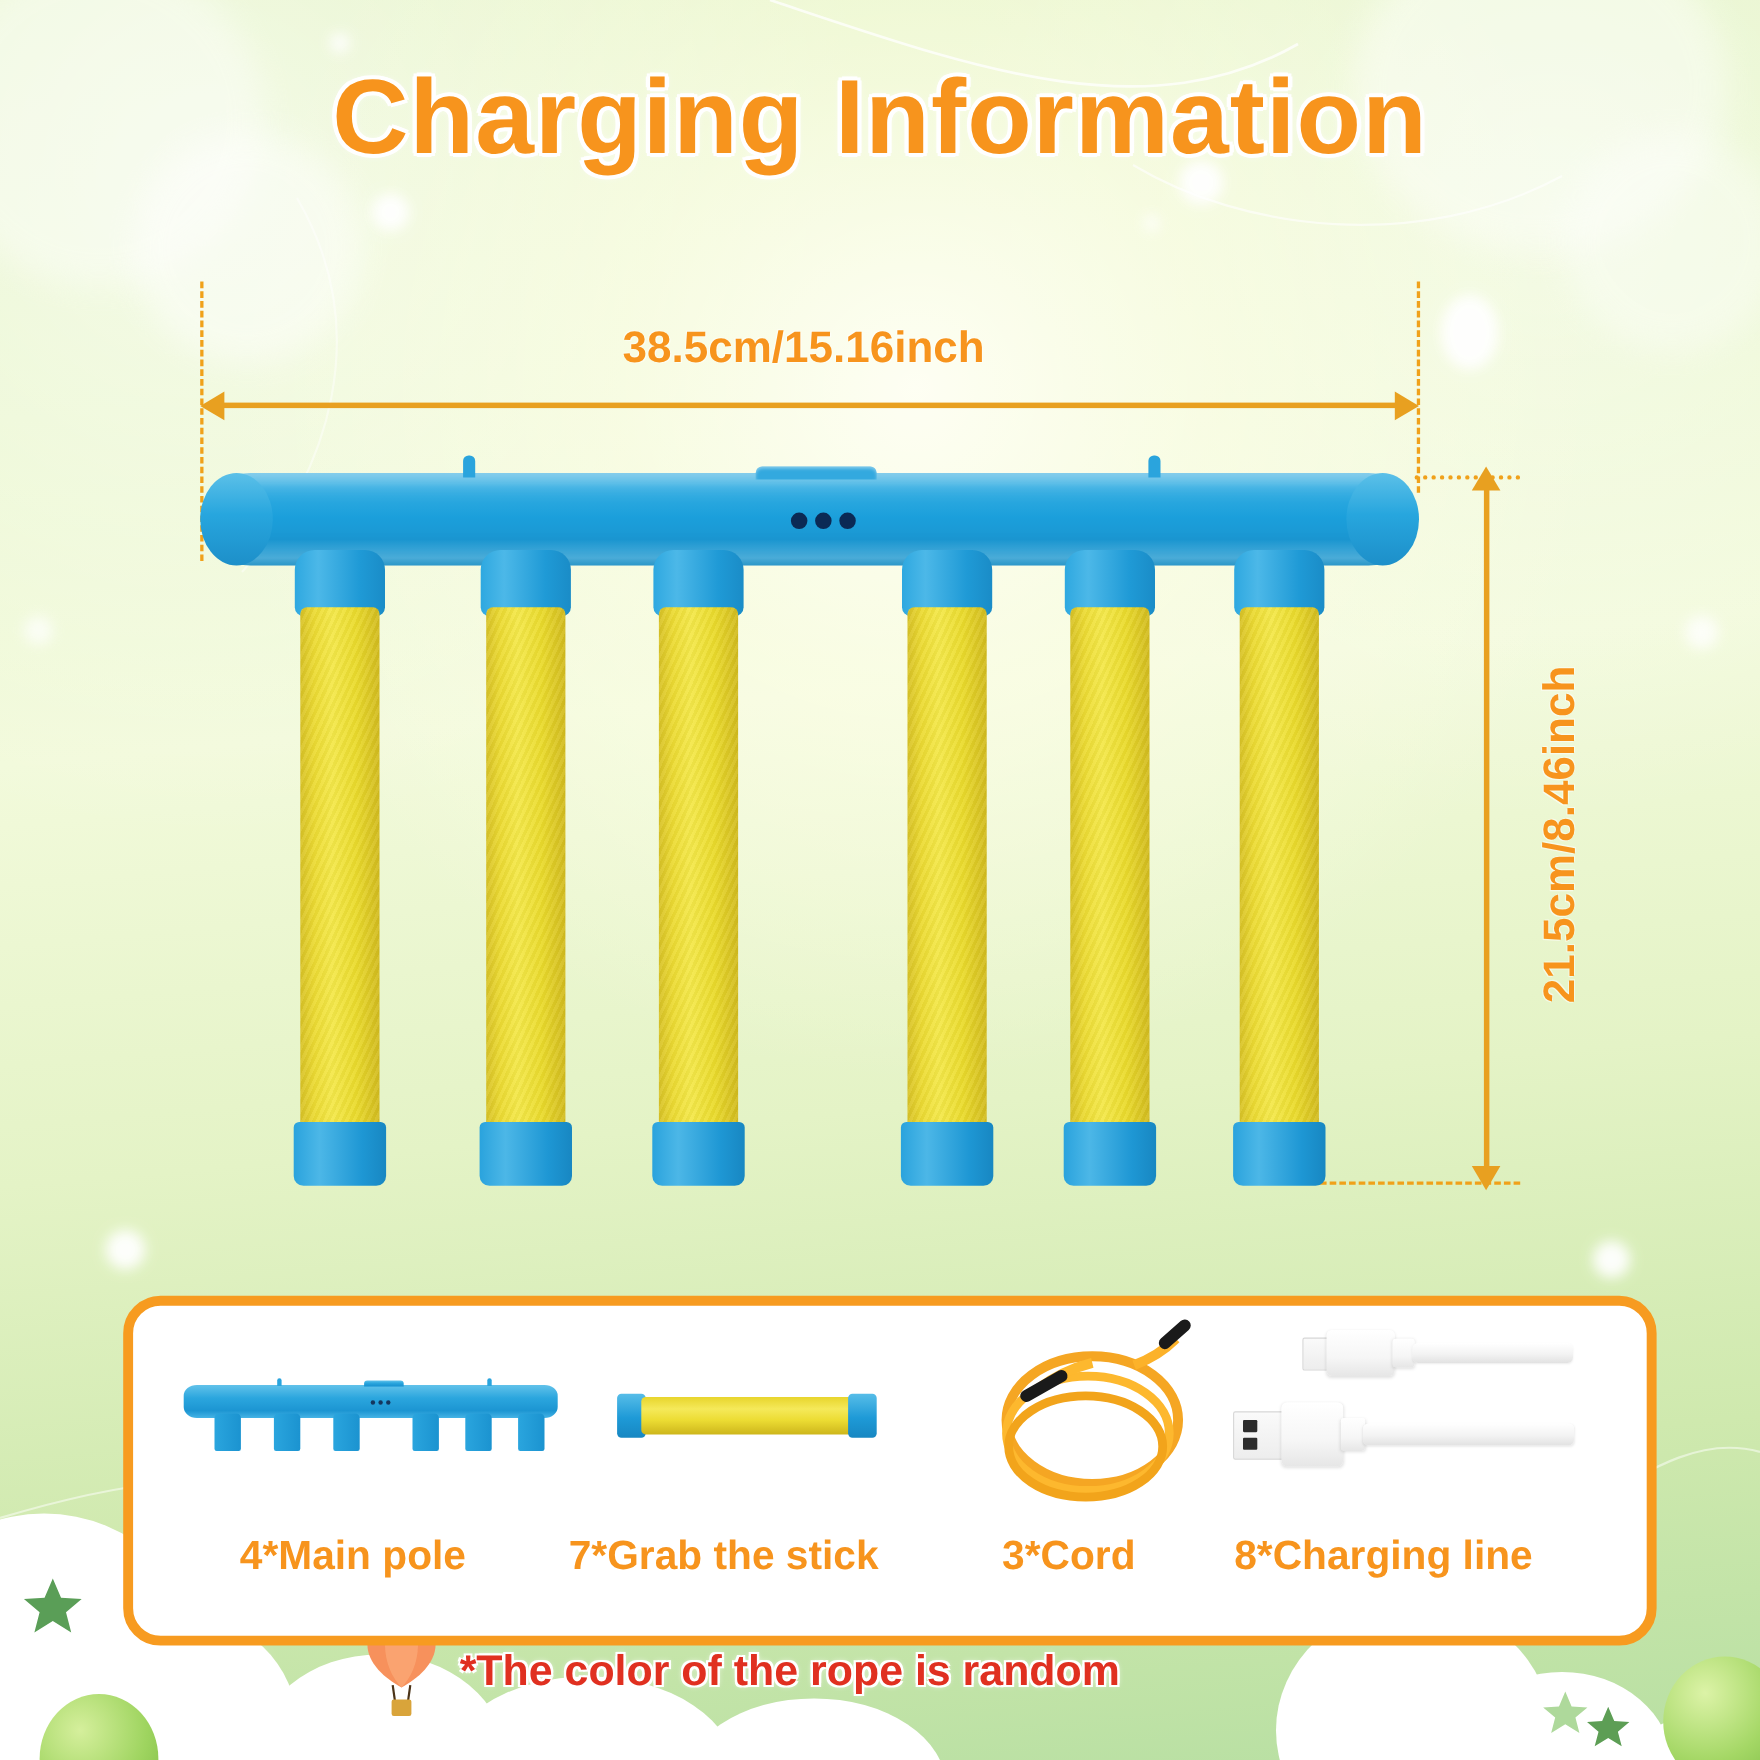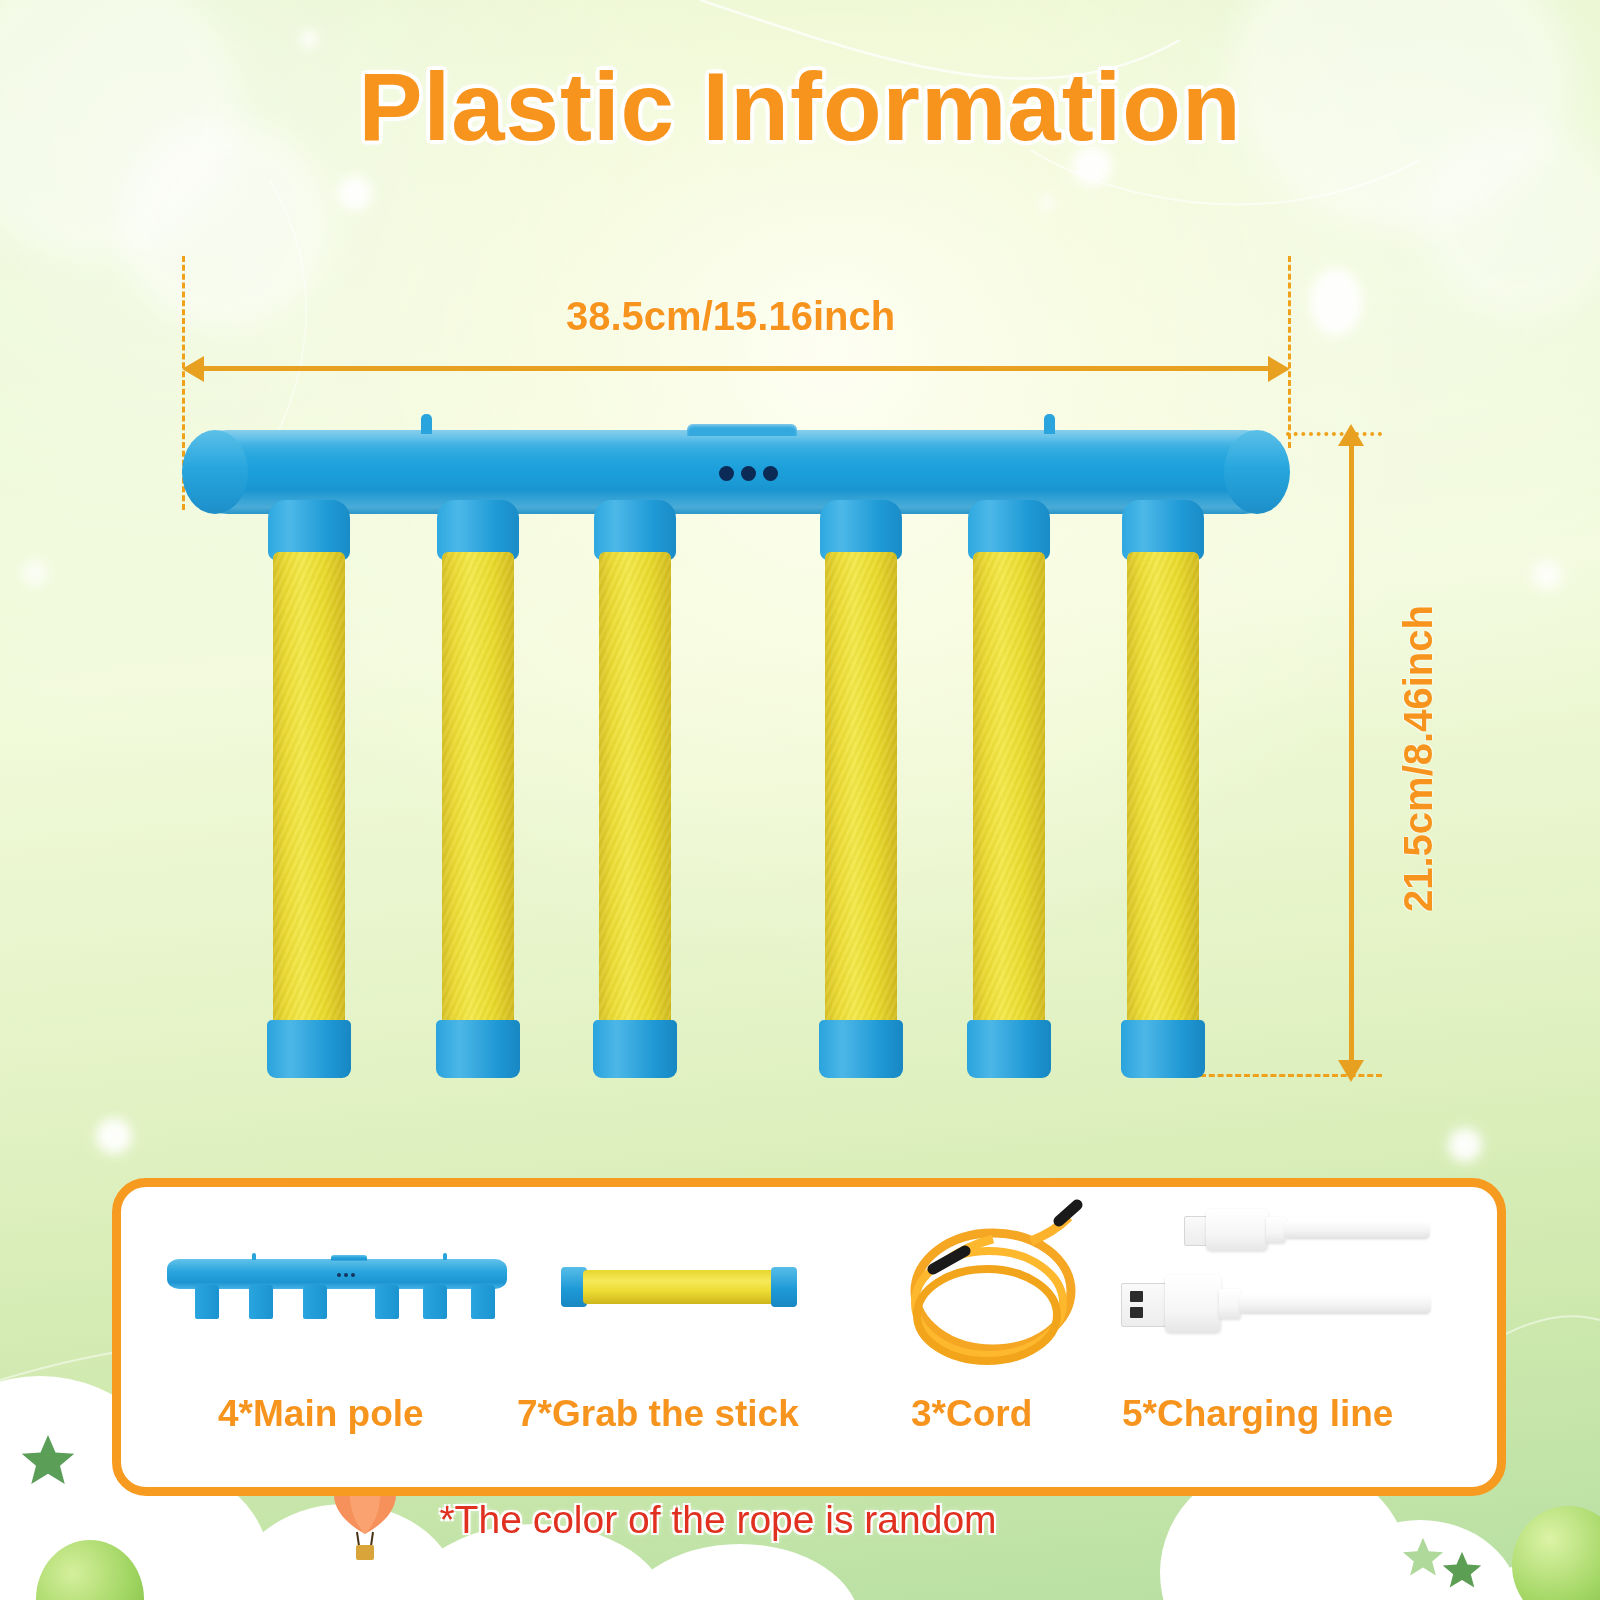--- a/index.html
+++ b/index.html
@@ -124,21 +124,21 @@
     border-radius:5px;box-shadow:0 1px 2px rgba(0,0,0,.08);}
   .conn-body{position:absolute;background:linear-gradient(180deg,#ffffff 0%,#f6f6f6 60%,#e6e6e6 100%);
     border-radius:5px;box-shadow:0 1px 3px rgba(0,0,0,.12);}
   .conn-tip{position:absolute;background:linear-gradient(180deg,#fafafa,#ededed);
     border:1px solid #d6d6d6;border-radius:3px;}
   .usb-slot{position:absolute;background:#2c2c2c;border-radius:1px;}
 
   
   .note{
     position:absolute;top:1498px;left:0;width:1436px;text-align:center;
-    font-size:39px;font-weight:normal;color:#E03020;
+    font-size:39px;font-weight:bold;color:#E03020;
     text-shadow:-2px -2px 0 #fff,2px -2px 0 #fff,-2px 2px 0 #fff,2px 2px 0 #fff,0 0 6px #fff;
   }
 
   .cloud{position:absolute;background:#ffffff;border-radius:50%;}
   .star{position:absolute;}
   .ball{position:absolute;border-radius:50%;}
 </style>
 </head>
 <body>
 
@@ -196,21 +196,21 @@
 
     <svg style="position:absolute;left:330px;top:1462px;" width="70" height="104" viewBox="0 0 70 104">
       <path d="M35 2 C54 2 66 17 66 33 C66 50 50 64 35 72 C20 64 4 50 4 33 C4 17 16 2 35 2 Z" fill="#f7915c"></path>
       <path d="M35 2 C44 2 50 17 50 33 C50 50 43 64 35 72 C27 64 20 50 20 33 C20 17 26 2 35 2 Z" fill="#fba977" opacity=".75"></path>
       <line x1="27" y1="70" x2="29" y2="84" stroke="#4b3418" stroke-width="2"></line>
       <line x1="43" y1="70" x2="41" y2="84" stroke="#4b3418" stroke-width="2"></line>
       <rect x="26" y="83" width="18" height="15" rx="2" fill="#d9a43a"></rect>
     </svg>
   </div>
 
-  <div class="title">Plastic Information</div>
+  <div class="title">Charging Information</div>
 
   <div>
 
     <div class="vdash" style="left:182px;top:256px;height:254px;"></div>
 
     <div class="vdash" style="left:1288px;top:256px;height:192px;"></div>
 
     <div class="hdot" style="left:1286px;top:432px;width:96px;"></div>
     <div class="hdash" style="left:1200px;top:1074px;width:182px;"></div>
 
@@ -308,19 +308,19 @@
       <div class="conn-body" style="left:1145px;top:30px;width:20px;height:26px;border-radius:3px;"></div>
       <div class="cable" style="left:1163px;top:34px;width:146px;height:18px;"></div>
 
       <div class="conn-tip" style="left:1000px;top:96px;width:46px;height:42px;border-radius:2px 0 0 2px;"></div>
       <div class="usb-slot" style="left:1009px;top:104px;width:13px;height:11px;"></div>
       <div class="usb-slot" style="left:1009px;top:120px;width:13px;height:11px;"></div>
       <div class="conn-body" style="left:1044px;top:88px;width:56px;height:58px;"></div>
       <div class="conn-body" style="left:1098px;top:102px;width:22px;height:30px;border-radius:3px;"></div>
       <div class="cable" style="left:1118px;top:107px;width:192px;height:20px;"></div>
 
-      <div class="part-label" style="left:1001px;top:206px;">5*Charging line</div>
+      <div class="part-label" style="left:1001px;top:206px;">8*Charging line</div>
     </div>
   </div>
 
   <div class="note">*The color of the rope is random</div>
 
 </div>
 
 </body></html>

